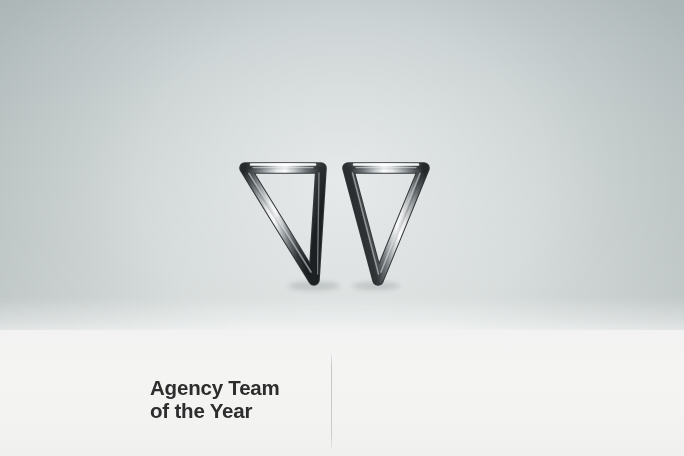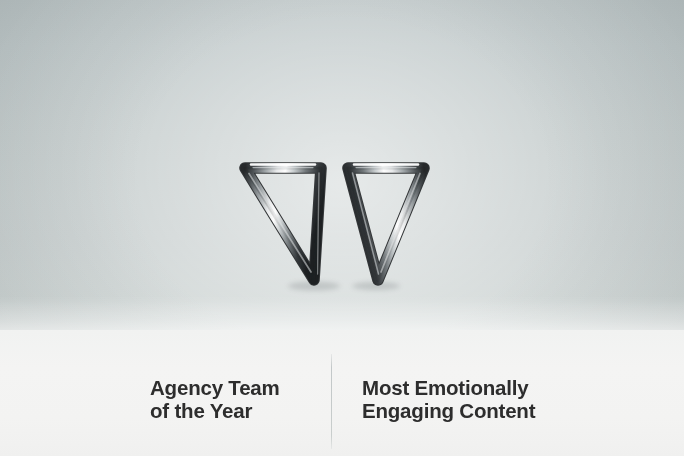--- a/index.html
+++ b/index.html
@@ -244,17 +244,15 @@
     </svg>
   </div>
 
   <div class="captions">
 
     <div class="divider"></div>
 
     <div class="caption caption-left">Agency Team
 of the Year</div>
 
-    <div class="caption caption-right">Most Emotionally
-Engaging Content</div>
   </div>
 
 </div>
 
 </body></html>

